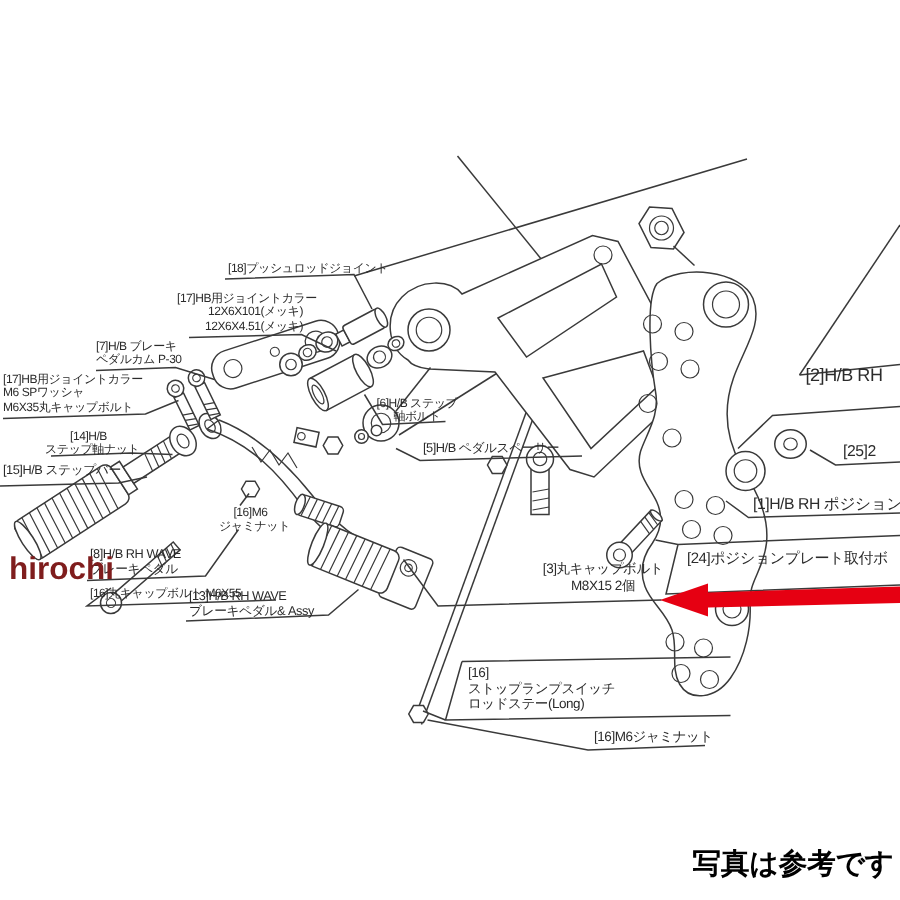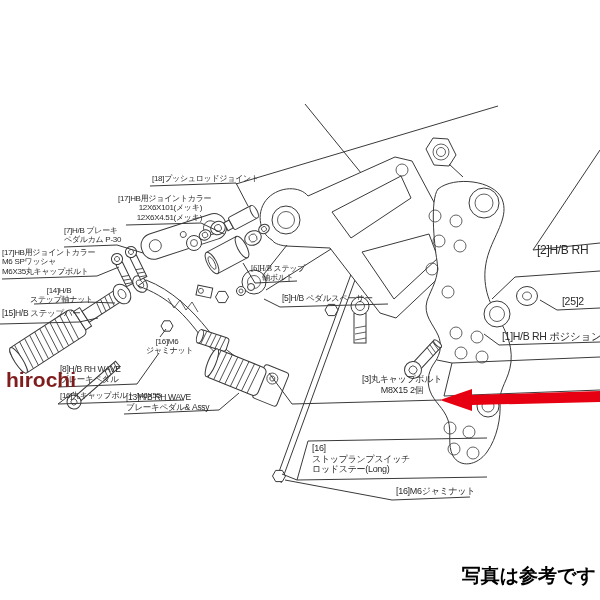--- a/index.html
+++ b/index.html
@@ -246,26 +246,27 @@
   <div class="lbl c" style="left:30px;top:286px;width:58px;font-size:8px;">[14]H/B
 ステップ軸ナット</div>
   <div class="lbl" style="left:2px;top:308px;font-size:8.5px;">[15]H/B ステップバー</div>
   <div class="lbl c" style="left:146px;top:337px;width:42px;font-size:8px;">[16]M6
 ジャミナット</div>
   <div class="lbl" style="left:60px;top:364px;font-size:8.5px;">[8]H/B RH WAVE
 ブレーキペダル</div>
   <div class="lbl" style="left:60px;top:391px;font-size:8px;">[16]丸キャップボルト M6X55</div>
   <div class="lbl" style="left:126px;top:392px;font-size:8.5px;">[13]H/B RH WAVE
 ブレーキペダル&amp; Assy</div>
-  <div class="lbl c" style="left:248px;top:264px;width:60px;font-size:8px;font-family:Liberation Serif, serif;">[6]H/B ステップ
+  <div class="lbl c" style="left:248px;top:264px;width:60px;font-size:8px;">[6]H/B ステップ
 軸ボルト</div>
   <div class="lbl" style="left:282px;top:293px;font-size:8.5px;">[5]H/B ペダルスペーサー</div>
   <div class="lbl" style="left:537px;top:243px;font-size:12px;text-align:right;">[2]H/B RH</div>
   <div class="lbl" style="left:562px;top:295px;font-size:10.5px;">[25]2</div>
   <div class="lbl" style="left:502px;top:330px;font-size:10.5px;">[1]H/B RH ポジションプ</div>
+  <div class="lbl" style="left:458px;top:367px;font-size:10px;">[24]ポジションプレート取付ボ</div>
   <div class="lbl c" style="left:352px;top:374px;width:100px;font-size:9px;">[3]丸キャップボルト
 M8X15 2個</div>
   <div class="lbl" style="left:312px;top:443px;font-size:9px;">[16]
 ストップランプスイッチ
 ロッドステー(Long)</div>
   <div class="lbl" style="left:396px;top:486px;font-size:9px;">[16]M6ジャミナット</div>
 
   <div class="watermark">hirochi</div>
   <div class="footer">写真は参考です</div>
 </div>

